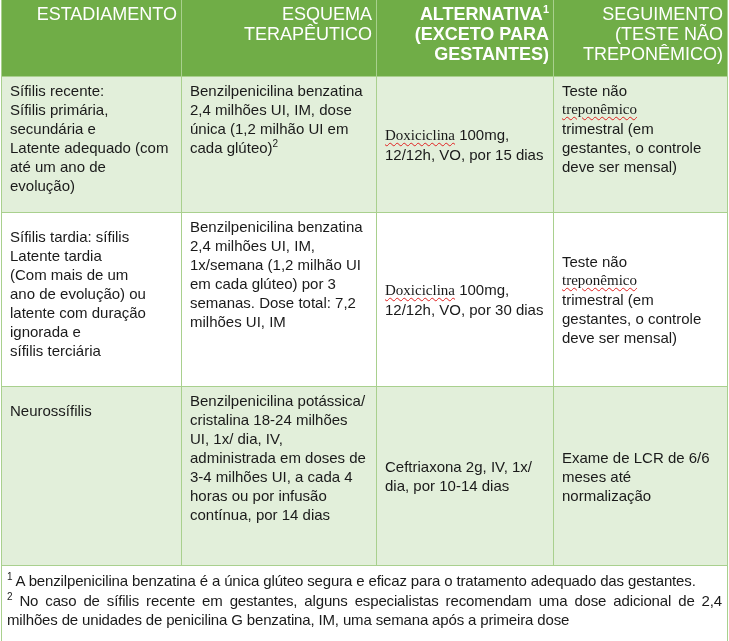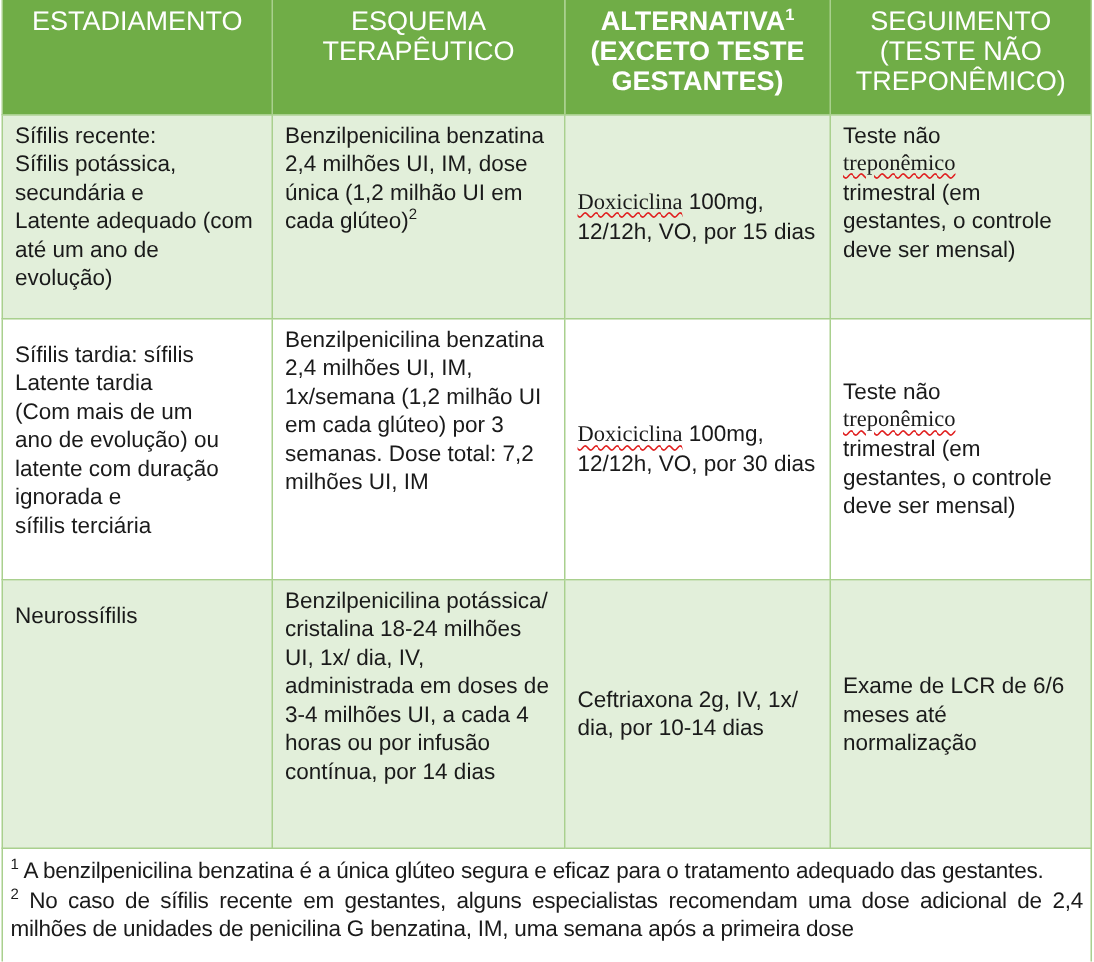--- a/index.html
+++ b/index.html
@@ -8,24 +8,24 @@
     position: absolute; left: 1px; top: 0; width: 726px;
     border-collapse: collapse; table-layout: fixed;
     font-family: "Liberation Sans", sans-serif; font-size: 15px; color: #1a1a1a;
   }
   .table td, .table th {
     border: 1px solid #a9d08e; vertical-align: middle; padding: 0 8px;
     line-height: 19px; text-align: left; font-weight: normal;
   }
   .head th {
     background: #70ad47; color: #ffffff; font-size: 18px; line-height: 20px;
-    vertical-align: top; text-align: center; height: 72px; padding: 4px 4px 0 4px;
+    vertical-align: top; text-align: right; height: 72px; padding: 4px 4px 0 4px;
     border-top: none;
   }
-  .head th.first { text-align: center; padding-left: 4px; }
+  .head th.first { text-align: right; padding-left: 4px; }
   .head th.bold { font-weight: bold; margin-top: 17px; }
   .head sup { font-size: 11px; vertical-align: 7px; line-height: 0; }
   tr.shade td { background: #e2efda; }
   tr.white td { background: #ffffff; }
   .r1 td { height: 131px; }
   .r2 td { height: 159px; }
   .r3 td { height: 164px; }
   td.top { vertical-align: top; padding-top: 4px; }
   td.pad-top { vertical-align: top; padding-top: 14px; margin-top: 48px; }
   .sq { text-decoration: underline wavy #e02020; text-decoration-thickness: 1px; text-underline-offset: 2px; font-family: Liberation Serif, serif; }
@@ -46,29 +46,29 @@
       <col style="width:195px">
       <col style="width:177px">
       <col style="width:174px">
   </colgroup>
   <tbody>
       <tr class="head">
     <th class="first">ESTADIAMENTO</th>
     <th><span>ESQUEMA TERAPÊUTICO</span></th>
     <th class="bold">
       <span>ALTERNATIVA</span><sup>1</sup>
-      <span class="line">(EXCETO TESTE GESTANTES)</span>
+      <span class="line">(EXCETO PARA GESTANTES)</span>
     </th>
     <th><span>SEGUIMENTO (TESTE NÃO TREPONÊMICO)</span></th>
   </tr>
 
   <tr class="shade r1">
     <td class="top">
       <span class="line">Sífilis recente:</span>
-      <span class="line">Sífilis potássica,</span>
+      <span class="line">Sífilis primária,</span>
       <span class="line">secundária e</span>
       <span class="line">Latente adequado (com</span>
       <span class="line">até um ano de</span>
       <span class="line">evolução)</span>
     </td>
     <td style="vertical-align:top;padding-top:4px;">
       <span>Benzilpenicilina benzatina 2,4 milhões UI, IM, dose única (1,2 milhão UI em cada glúteo)</span><sup class="n">2</sup>
     </td>
     <td>
       <span class="sq">Doxiciclina</span><span> 100mg, 12/12h, VO, por 15 dias</span>

